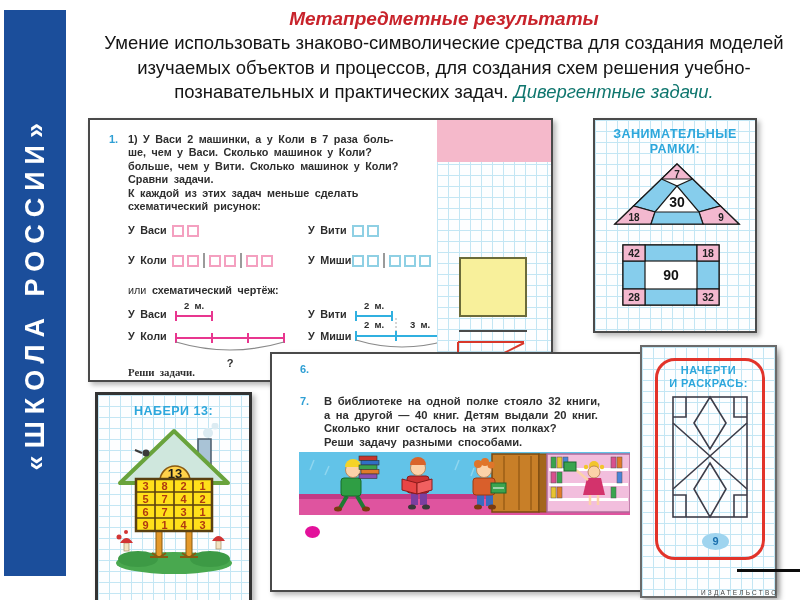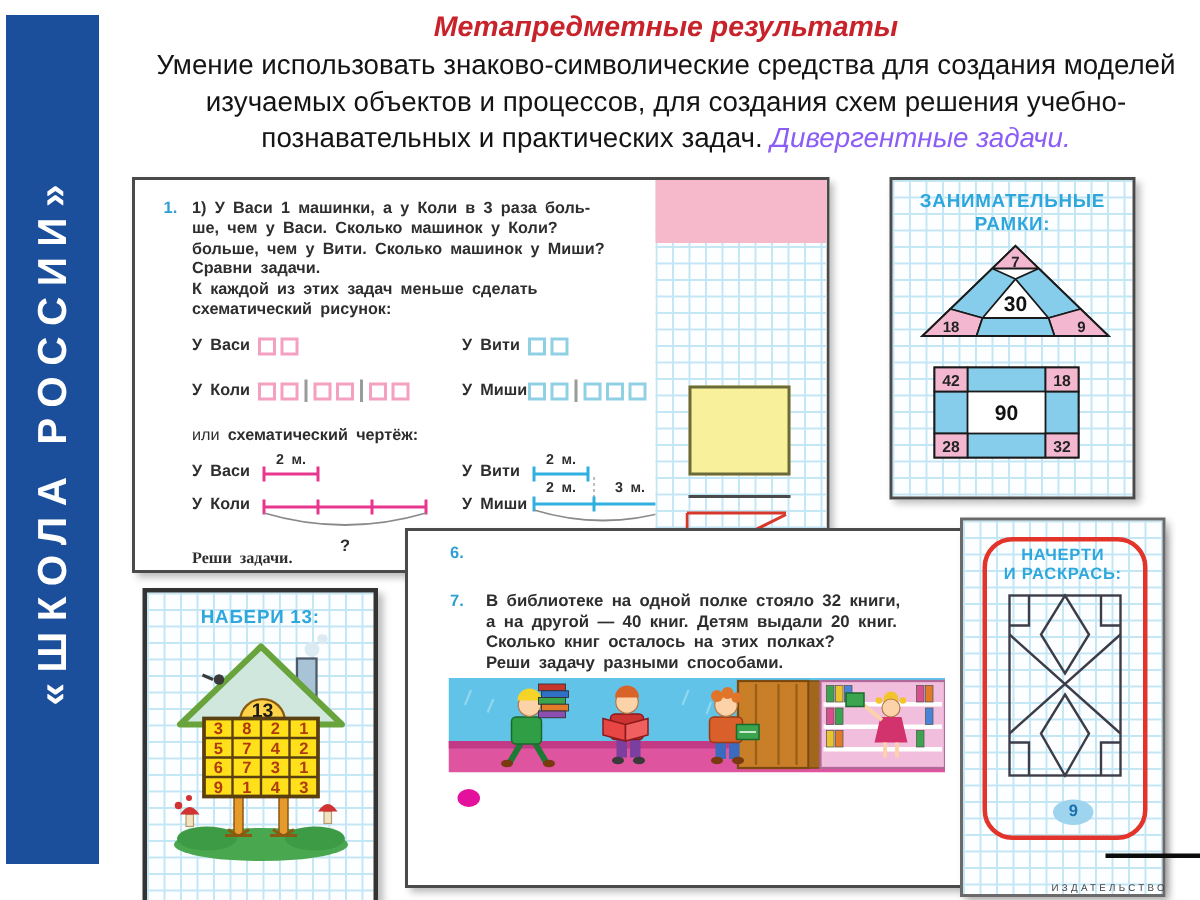--- a/index.html
+++ b/index.html
@@ -8,21 +8,21 @@
   .abs { position:absolute; }
 
   
   #sidebar { position:absolute; left:4px; top:10px; width:62px; height:566px; background:#1b4e9b; display:flex; align-items:center; justify-content:center; }
   #sidebar .vtext { writing-mode:vertical-rl; transform:rotate(180deg); color:#ffffff; font-weight:bold; font-size:27px; letter-spacing:7px; white-space:nowrap; }
 
   
   #header { position:absolute; left:84px; top:6px; width:720px; text-align:center; }
   .h-title { color:#c8232b; font-weight:bold; font-style:italic; font-size:19px; line-height:25px; }
   .h-body { color:#141414; font-size:18.5px; line-height:24.5px; font-weight:normal; }
-  .h-blue { color:#8b5cf6; font-style:italic; }
+  .h-blue { color:#0f766e; font-style:italic; }
 
   .panel { position:absolute; background:#fff; border:2px solid #4a4a4a; box-shadow:3px 3px 5px rgba(0,0,0,0.28); }
   .grid-bg { background-color:#fdfeff;
     background-image:linear-gradient(to right,#c3e6f4 1px,transparent 1px),
                      linear-gradient(to bottom,#c3e6f4 1px,transparent 1px);
     background-size:11px 11px; }
 
   
   #page1 { left:88px; top:118px; width:465px; height:264px; }
   .booktext { font-weight:bold; color:#2e2e2e; font-size:10.8px; line-height:13.4px; word-spacing:2.5px; white-space:nowrap; }
@@ -70,23 +70,23 @@
 </div>
 
 <div id="header">
   <div class="h-title">Метапредметные результаты</div>
   <div class="h-body"><span>Умение использовать знаково-символические средства для создания моделей изучаемых объектов и процессов, для создания схем решения учебно-познавательных  и практических задач.</span> <span class="h-blue">Дивергентные задачи.</span></div>
 </div>
 
 <div id="page1" class="panel">
   <div class="abs tasknum" style="left:19px; top:13px;">1.</div>
   <div class="abs booktext" style="left:38px; top:13px;">
-    <div>1) У Васи 1 машинки, а у Коли в 3 раза боль-</div>
+    <div>1) У Васи 2 машинки, а у Коли в 7 раза боль-</div>
     <div>ше, чем у Васи. Сколько машинок у Коли?</div>
-    <div>больше, чем у Вити. Сколько машинок у Миши?</div>
+    <div>больше, чем у Вити. Сколько машинок у Коли?</div>
     <div>Сравни задачи.</div>
     <div>К каждой из этих задач меньше сделать</div>
     <div>схематический рисунок:</div>
   </div>
 
   <div class="srow booktext" style="left:38px; top:104px;">
     <span class="seglabel">У Васи</span>
     <span class="sq"></span>
       <span class="sq"></span>
   </div>

